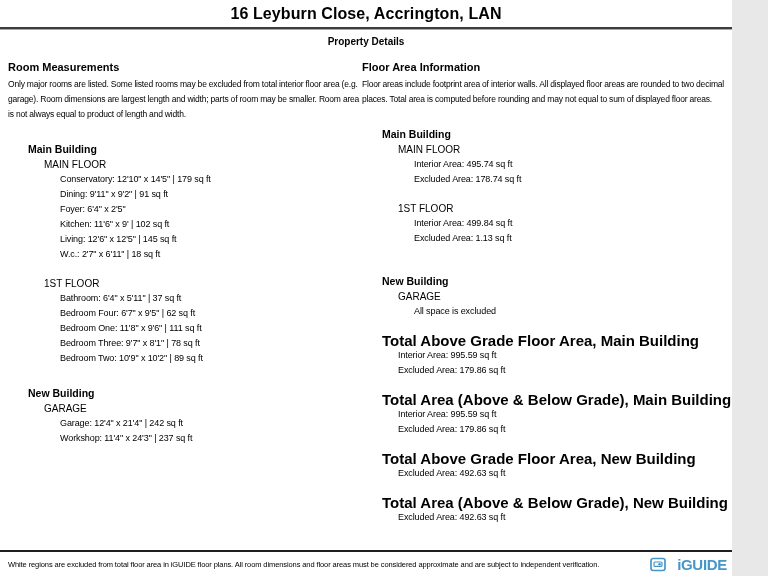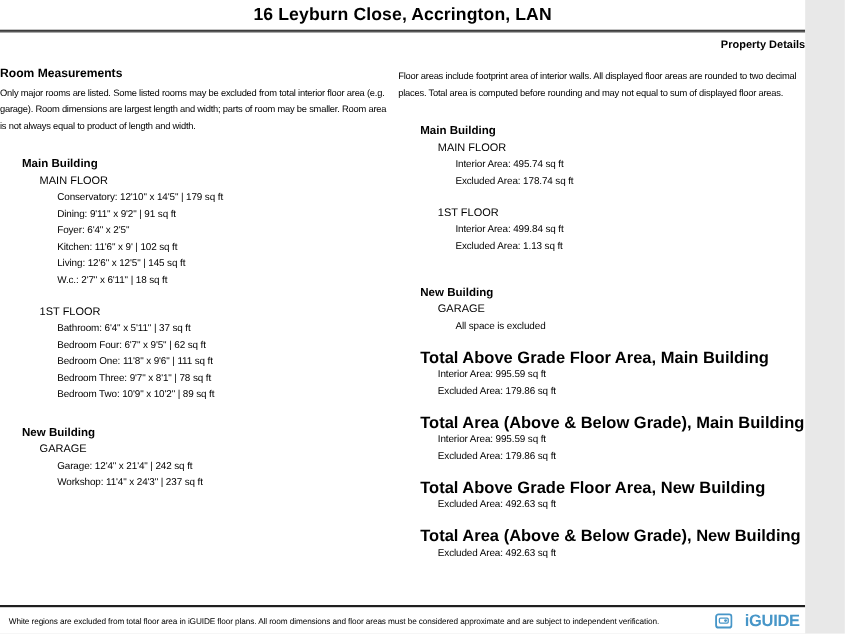--- a/index.html
+++ b/index.html
@@ -18,28 +18,28 @@
     padding-top: 5px;
     letter-spacing: 0.1px;
   }
   .title-rule {
     margin-top: 4px;
     height: 1px;
     border-top: 2px solid #3d3d3d;
     border-bottom: 1px solid #a9a9a9;
   }
   .doc-subtitle {
-    text-align: right;
+    text-align: center;
     font-size: 10px;
     font-weight: bold;
     margin-top: 6px;
   }
   .columns { display: flex; margin-top: 13px; }
   .col { }
-  .col-left  { width: 388px; }
+  .col-left  { width: 388px; padding-left: 8px; }
   .col-right { width: 380px; padding-left: 0px; }
   .col-heading { font-size: 11px; font-weight: bold; line-height: 15px; }
   .col-desc {
     font-size: 8.5px;
     letter-spacing: -0.2px;
     line-height: 15px;
     margin: 2px 0 0 0;
   }
   .col-left  .col-desc { width: 352px; }
   .col-right .col-desc { width: 370px; }
@@ -111,20 +111,21 @@
             <div class="floor">
               <div class="f-name">GARAGE</div>
               <div class="r-line">Garage: 12'4" x 21'4" | 242 sq ft</div>
               <div class="r-line">Workshop: 11'4" x 24'3" | 237 sq ft</div>
             </div>
           </div>
         </div>
     </div>
 
     <div class="col col-right">
+      <div class="col-heading">Floor Area Information</div>
       <p class="col-desc">Floor areas include footprint area of interior walls. All displayed floor areas are rounded to two decimal places. Total area is computed before rounding and may not equal to sum of displayed floor areas.</p>
       <div id="fa-buildings">
           <div class="building">
             <div class="b-name">Main Building</div>
             <div class="floor">
               <div class="f-name">MAIN FLOOR</div>
               <div class="r-line">Interior Area: 495.74 sq ft</div>
               <div class="r-line">Excluded Area: 178.74 sq ft</div>
             </div>
             <div class="floor">

